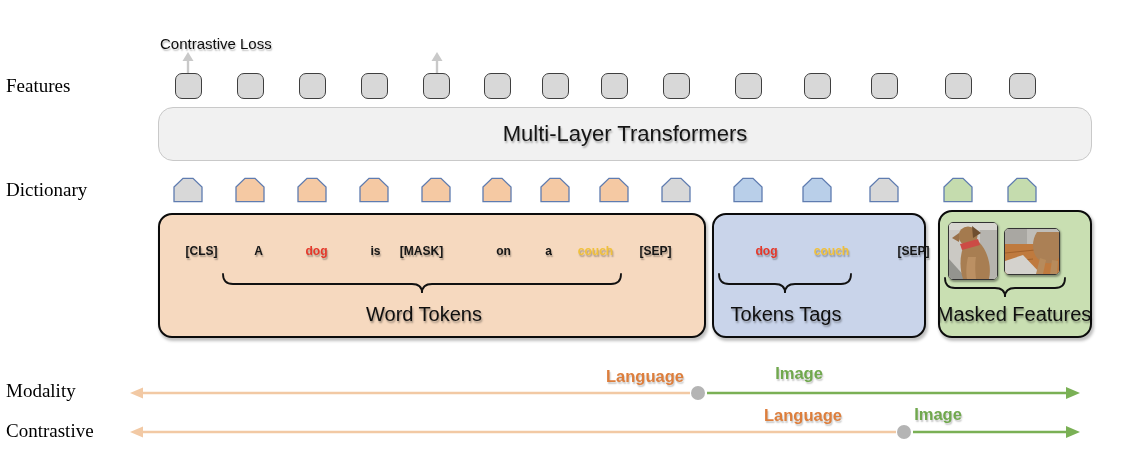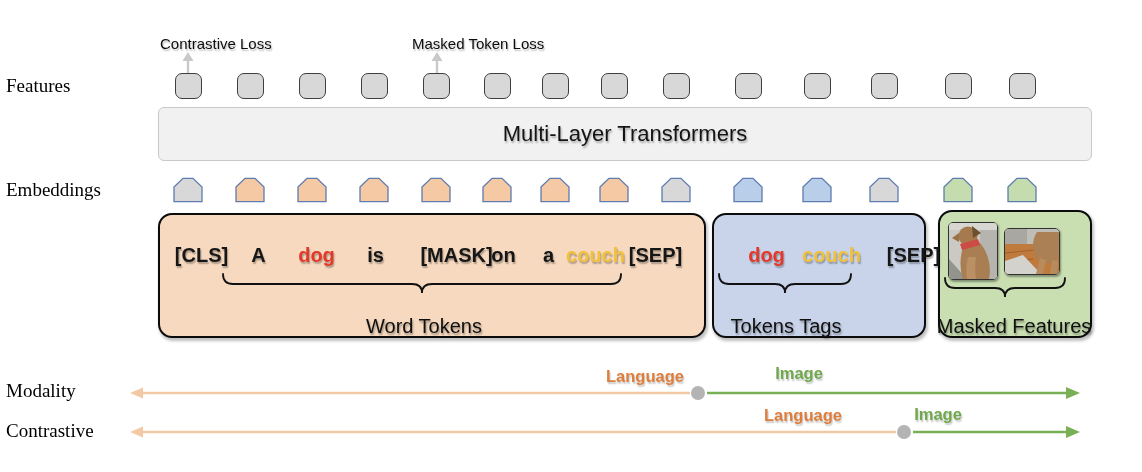--- a/index.html
+++ b/index.html
@@ -15,63 +15,62 @@
         text-shadow:1px 1.5px 1.5px rgba(0,0,0,0.25);}
 
   .uparrow{position:absolute;top:52px;}
 
   
   .feat{position:absolute;top:73px;width:27px;height:26px;border:1.5px solid #3f3f3f;
         border-radius:7px;background:var(--feature-fill);box-sizing:border-box;}
 
   
   .net-box{position:absolute;left:158px;top:107px;width:932px;height:52px;background:#f1f1f1;
-           border:1px solid #c9c9c9;border-radius:6px;display:flex;align-items:center;justify-content:center;}
+           border:1px solid #c9c9c9;border-radius:15px;display:flex;align-items:center;justify-content:center;}
   .net-box span{font-size:22px;color:#141414;text-shadow:1px 2px 2px rgba(0,0,0,0.3);}
 
   .emb{position:absolute;top:177px;}
 
   
   .dbox{position:absolute;border:2.6px solid #0b0b0b;border-radius:14px;box-sizing:border-box;
         box-shadow:1.5px 2.5px 3px rgba(0,0,0,0.25);}
   .dbox.word{left:158px;top:213px;width:548px;height:125px;background:var(--word-box-bg);}
   .dbox.tags{left:712px;top:213px;width:214px;height:125px;background:var(--tag-box-bg);}
   .dbox.region{left:938px;top:210px;width:154px;height:128px;background:var(--region-box-bg);}
 
-  .tok{position:absolute;top:244px;transform:translateX(-50%);font-size:20px;font-weight:700;
+  .tok{position:absolute;top:244px;transform:translateX(-50%);font-size:12px;font-weight:700;
        white-space:nowrap;text-shadow:1px 1.5px 1.5px rgba(0,0,0,0.3);padding-left:39px;}
 
   .brace{position:absolute;}
 
   .glabel{position:absolute;transform:translateX(-50%);font-size:20px;color:#0f0f0f;white-space:nowrap;
-          text-shadow:1px 2px 2px rgba(0,0,0,0.35);margin-top:12px;}
+          text-shadow:1px 2px 2px rgba(0,0,0,0.35);}
 
   .rimg{position:absolute;border:1.6px solid #333;border-radius:5px;overflow:hidden;
         box-shadow:1px 1.5px 2px rgba(0,0,0,0.35);}
   .rimg svg{display:block;}
 
   .axis{position:absolute;left:0;}
 
   .axlabel{position:absolute;transform:translateX(-50%);font-size:16.5px;font-weight:700;white-space:nowrap;
            text-shadow:1px 1.5px 1.5px rgba(0,0,0,0.22);}
   .axlabel.lang{color:var(--language-orange);}
   .axlabel.img{color:var(--image-green);}
 </style>
 </head>
 <body>
 
 <div id="canvas">
 
   <div class="rlabel" style="top:86px">Features</div>
-  <div class="rlabel" style="top:190px">Embeddings</div>
+  <div class="rlabel" style="top:190px">Dictionary</div>
   <div class="rlabel" style="top:391px">Modality</div>
   <div class="rlabel" style="top:431px">Contrastive</div>
 
   <div class="loss" style="left:160px">Contrastive Loss</div>
-  <div class="loss" style="left:412px">Masked Token Loss</div>
   <svg class="uparrow" style="left:181px" width="14" height="22">
     <line x1="7" y1="22" x2="7" y2="7" stroke="#c9c9c9" stroke-width="2.4"></line>
     <polygon points="7,0 1.5,9 12.5,9" fill="#c9c9c9"></polygon>
   </svg>
   <svg class="uparrow" style="left:430px" width="14" height="22">
     <line x1="7" y1="22" x2="7" y2="7" stroke="#c9c9c9" stroke-width="2.4"></line>
     <polygon points="7,0 1.5,9 12.5,9" fill="#c9c9c9"></polygon>
   </svg>
 
   <div id="features-row">
@@ -142,21 +141,21 @@
 
   <div class="dbox word"></div>
   <div class="dbox tags"></div>
   <div class="dbox region"></div>
 
   <div id="tokens">
       <div class="tok" style="left:182px;color:#161616">[CLS]</div>
       <div class="tok" style="left:239px;color:#161616">A</div>
       <div class="tok" style="left:297px;color:#e5382a">dog</div>
       <div class="tok" style="left:356px;color:#161616">is</div>
-      <div class="tok" style="left:437px;color:#161616">[MASK]</div>
+      <div class="tok" style="left:402px;color:#161616">[MASK]</div>
       <div class="tok" style="left:484px;color:#161616">on</div>
       <div class="tok" style="left:529px;color:#161616">a</div>
       <div class="tok" style="left:576px;color:#f1c13c">couch</div>
       <div class="tok" style="left:636px;color:#161616">[SEP]</div>
       <div class="tok" style="left:747px;color:#e5382a">dog</div>
       <div class="tok" style="left:812px;color:#f1c13c">couch</div>
       <div class="tok" style="left:894px;color:#161616">[SEP]</div>
     </div>
 
   <div class="rimg" style="left:948px;top:222px">

